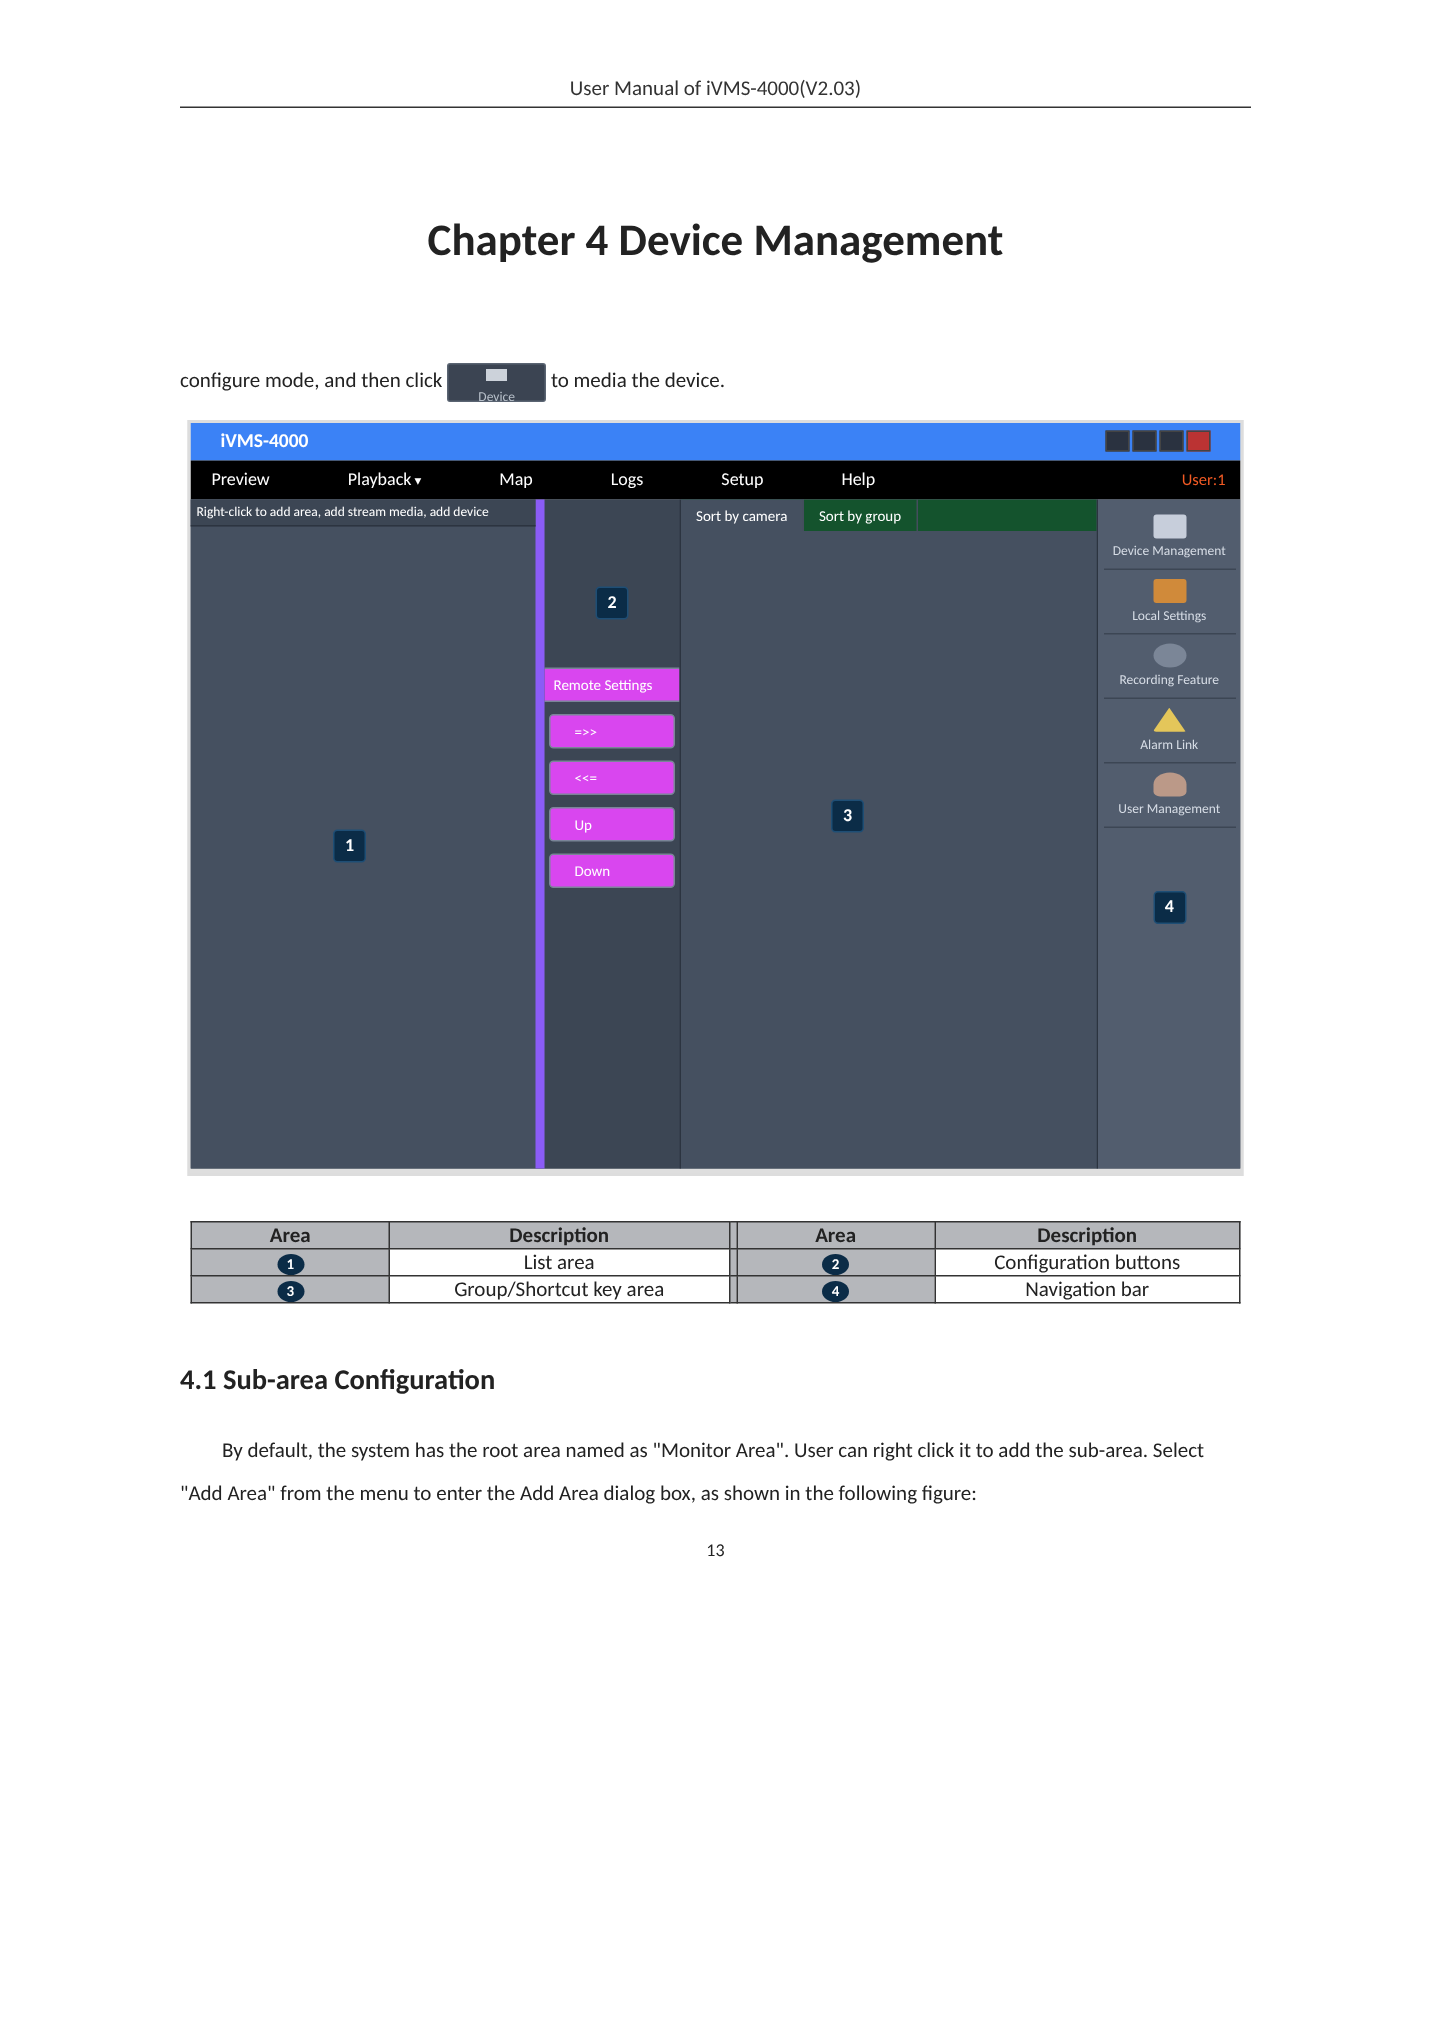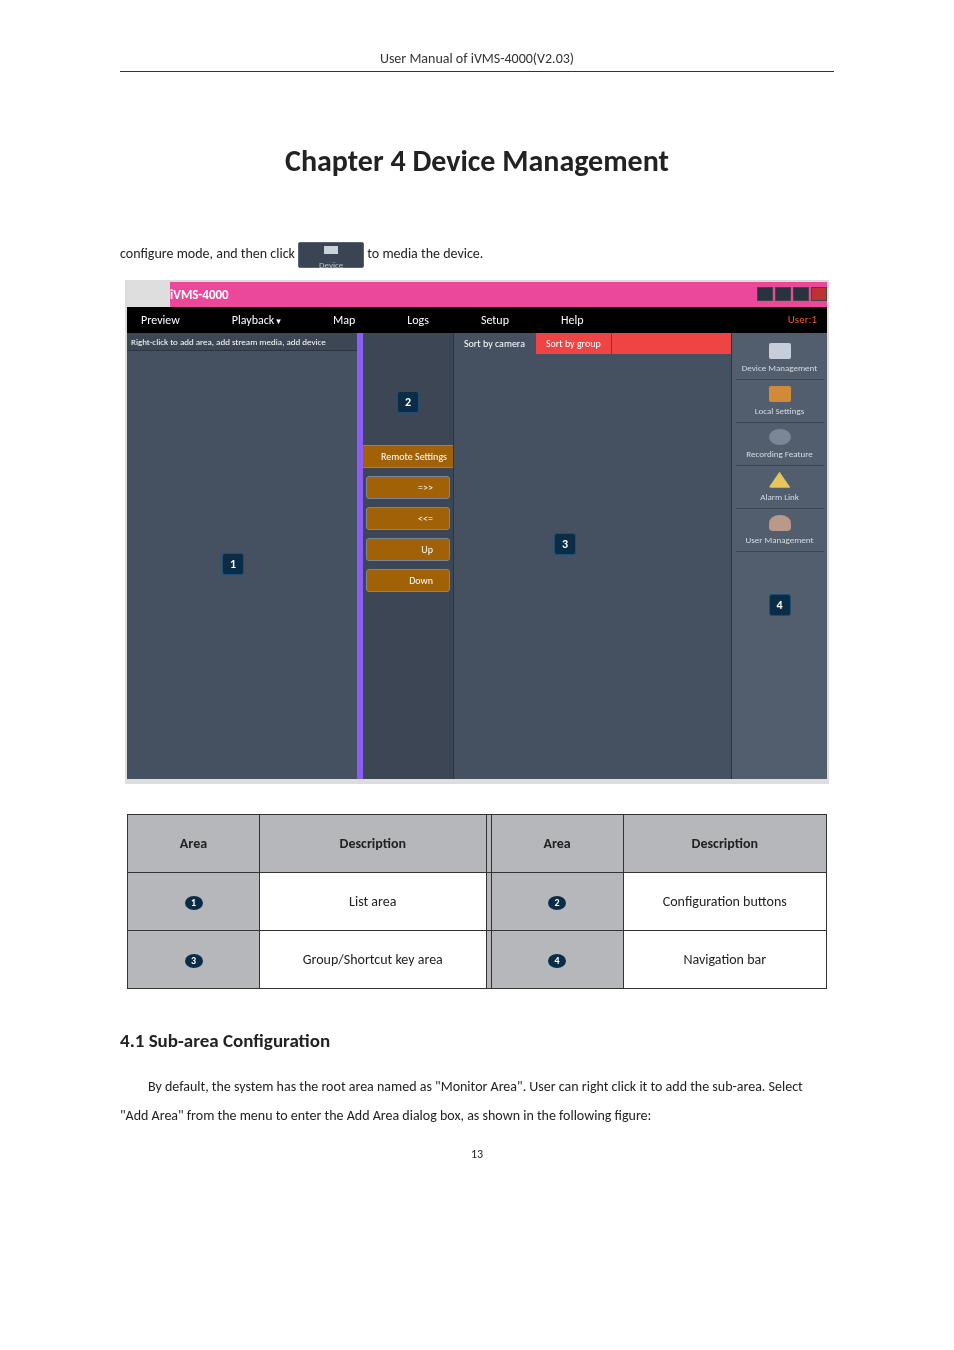--- a/index.html
+++ b/index.html
@@ -74,29 +74,28 @@
   .screenshot {
     width: 700px;
     height: 500px;
     border: 2px solid #ddd;
     background: #dedede;
     margin: 10px auto 30px auto;
     position: relative;
     overflow: hidden;
   }
   .app-titlebar {
-    background: #ec4899;
-    color: #fff;
-    font-weight: bold;
-    padding: 5px 0;
+    background: #3b82f6;
+    color: #fff;
+    font-weight: bold;
+    padding: 5px 20px;
     font-size: 13px;
     display: flex;
     justify-content: space-between;
     align-items: center;
-    margin-left: 43px;
   }
   .win-controls { display: flex; gap: 2px; }
   .win-btn { width: 14px; height: 12px; background: #2a3240; border:1px solid #444; }
   .win-close { background:#b33; }
   .app-menu {
     background: #000;
     color: #fff;
     display: flex;
     align-items: center;
     font-size: 12px;
@@ -128,37 +127,37 @@
     width: 90px;
     background: #3c4654;
     padding-top: 8px;
     display: flex;
     flex-direction: column;
     align-items: center;
     gap: 8px;
   }
   .mid-btn {
     width: 78px;
-    background: #a16207;
+    background: #d946ef;
     color: #fff;
     font-size: 10px;
-    text-align: right;
+    text-align: left;
     padding: 4px 16px;
     border: 1px solid #7a8598;
     border-radius: 3px;
   }
   .sort-panel {
     flex: 1;
     background: #455060;
     border-left: 1px solid #2c3440;
     position: relative;
   }
   .sort-tabs {
     display: flex;
-    background: #ef4444;
+    background: #14532d;
     font-size: 10px;
   }
   .sort-tab {
     padding: 4px 10px;
     color: #fff;
     border-right: 1px solid #444e5d;
     cursor: pointer;
   }
   .sort-tab.active { background: #455060; }
   .nav-panel {
@@ -201,21 +200,21 @@
     border: 1px solid #1e4e75;
   }
   .tbl {
     border-collapse: collapse;
     margin: 0 auto 40px auto;
     width: 700px;
     font-size: 14px;
   }
   .tbl th, .tbl td {
     border: 1px solid #333;
-    padding: 20px 8px;
+    padding: 0 8px;
     text-align: center;
     vertical-align: middle;
   }
   .tbl th { background: #b5b7bb; font-weight: bold; }
   .tbl .area-col { background: #b5b7bb; width: 115px; }
   .tbl .gap-col { background: #b5b7bb; width: 4px; padding:0; border-left:1px solid #333; border-right:1px solid #333;}
   .circ {
     display: inline-block;
     width: 18px; height: 14px;
     background: #0b2c47;

